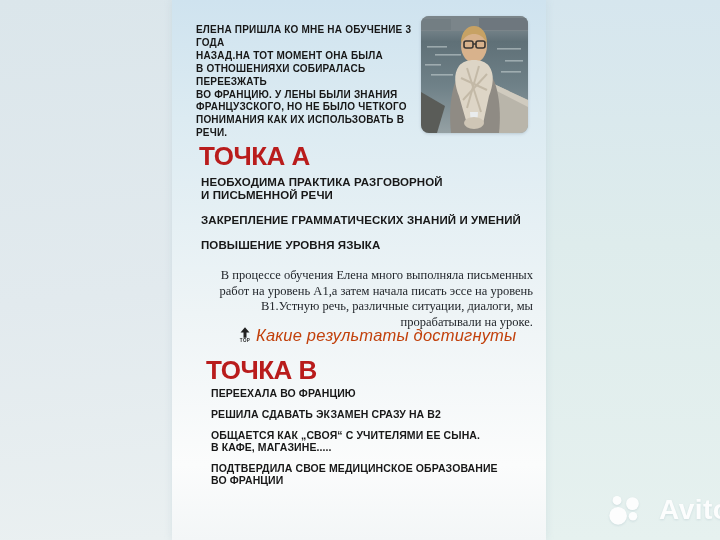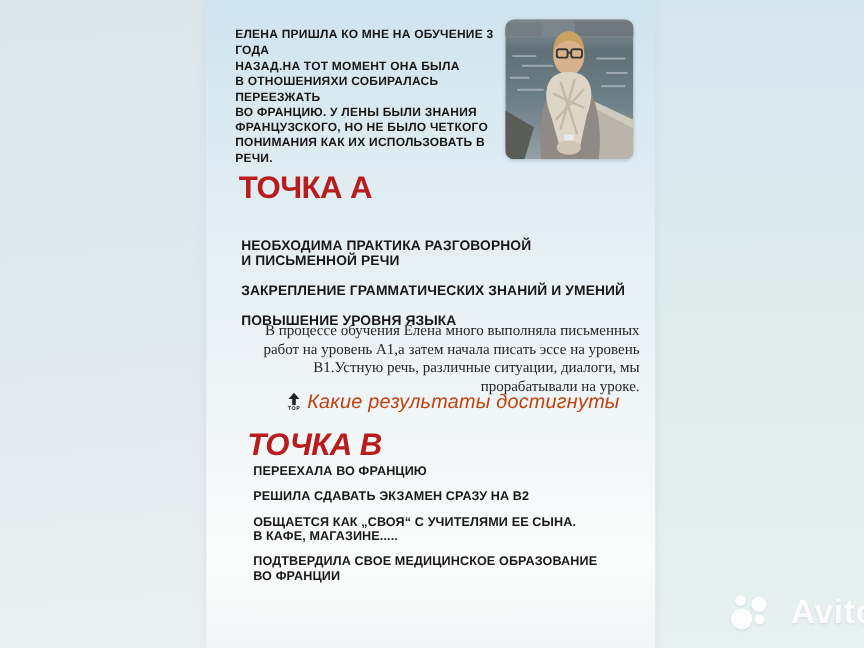--- a/index.html
+++ b/index.html
@@ -21,24 +21,24 @@
     font-size:10px;font-weight:bold;line-height:12.9px;color:#171717;
     letter-spacing:.2px;white-space:pre-line;}
 
   .photo{position:absolute;left:421px;top:16px;width:107px;height:117px;
     border-radius:8px;overflow:hidden;box-shadow:0 1px 3px rgba(80,100,115,.25);}
   .photo svg{display:block;}
 
   .point-title{position:absolute;font-size:26px;font-weight:bold;letter-spacing:-.5px;
     color:#b91c1c;white-space:nowrap;}
   #point-a-title{left:199px;top:141px;}
-  #point-b-title{left:206px;top:355px;font-style:italic;}
+  #point-b-title{left:206px;top:355px;}
 
   .bullets{position:absolute;}
-  #bullets-a{left:201px;top:176px;width:320px;margin-top:23px;}
+  #bullets-a{left:201px;top:176px;width:320px;}
   #bullets-a .bullet{font-size:11.5px;line-height:13px;margin-bottom:12px;}
   #bullets-b{left:211px;top:387px;width:310px;}
   #bullets-b .bullet{font-size:10.5px;line-height:12px;margin-bottom:9px;}
   .bullet{font-weight:bold;color:#181818;white-space:pre-line;letter-spacing:.1px;}
 
   .process{position:absolute;left:197px;top:268px;width:336px;
     font-family:"Liberation Serif",serif;font-size:12.5px;line-height:15.5px;
     color:#23272c;white-space:pre-line;text-align:right;}
 
   .results-row{position:absolute;left:239px;top:324px;display:flex;align-items:flex-start;gap:5px;}

